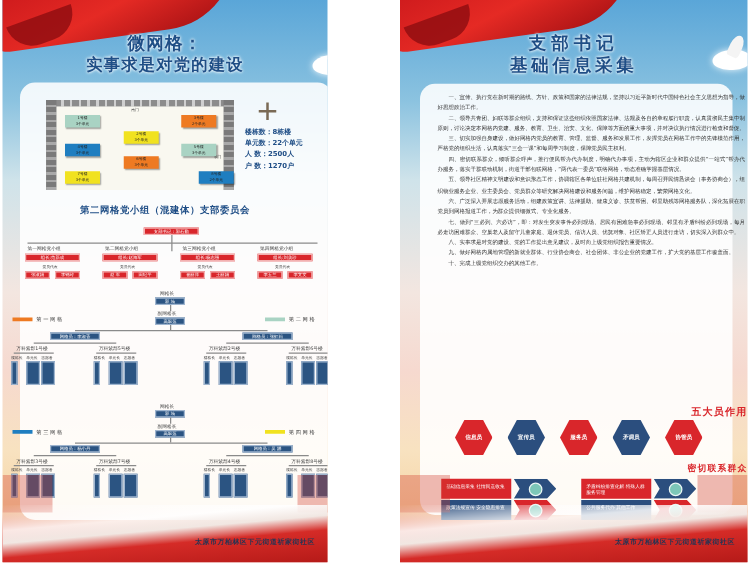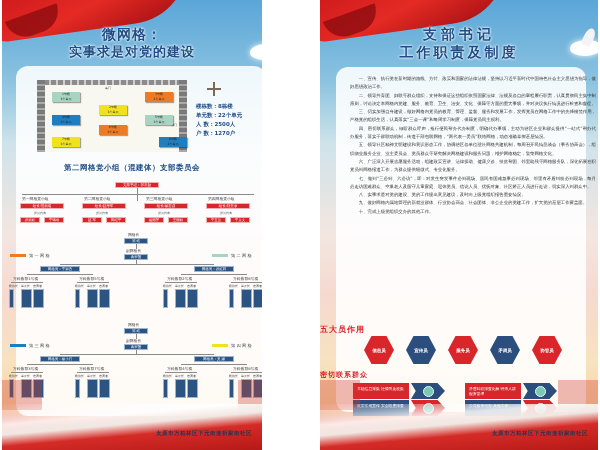--- a/index.html
+++ b/index.html
@@ -53,21 +53,21 @@
 
   .footer-band { position: absolute; left: 0; bottom: 0; width: 100%; height: 46px;
     background: linear-gradient(175deg, rgba(255,255,255,0) 0%, rgba(255,255,255,.85) 30%, #f1e7e2 45%, #d52b27 62%, #b51a18 100%); }
   .skyline { position: absolute; bottom: 40px; height: 30px; background: rgba(210,60,45,.35); }
   .footer-text { position: absolute; right: 10px; bottom: 13px; font-size: 5.5px; font-weight: bold; color: #1f3556; letter-spacing: .5px; white-space: nowrap; }
 
   
   .duties { position: absolute; left: 14px; top: 8px; width: 246px; font-size: 4.4px; line-height: 8.3px; color: #333; text-align: justify; }
   .duties p { text-indent: 2em; }
 
-  .hex-title { position: absolute; left: 0; right: 0; text-align: left; font-weight: bold; color: #d9262b; letter-spacing: 1px; }
+  .hex-title { position: absolute; left: 0; right: 0; text-align: right; font-weight: bold; color: #d9262b; letter-spacing: 1px; }
   .hex { position: absolute; width: 30px; height: 28px; clip-path: polygon(25% 0, 75% 0, 100% 50%, 75% 100%, 25% 100%, 0 50%);
     color: #fff; font-size: 4.5px; font-weight: bold; display: flex; align-items: center; justify-content: center; }
   .hex.red { background: #d9262b; }
   .hex.blue { background: #2b4e7e; }
 
   .duty-card { position: absolute; width: 56px; height: 16px; color: #fff; font-size: 3.8px; line-height: 5px; padding: 3px 4px; }
   .duty-card.red { background: #d9262b; }
   .duty-card.blue { background: #2b4e7e; }
   .duty-arrow { position: absolute; width: 34px; height: 16px; clip-path: polygon(0 0, 78% 0, 100% 50%, 78% 100%, 0 100%, 14% 50%); display: flex; align-items: center; justify-content: center; }
   .duty-arrow.blue { background: #2b4e7e; }
@@ -279,21 +279,21 @@
   <div class="footer-band"></div>
   <div class="footer-text">太原市万柏林区下元街道祈家街社区</div>
 </div>
 
 <div class="poster right">
   <div class="ribbon"></div>
   <div class="ribbon2"></div>
   <div class="dove" style="left:250px; top:40px;"></div>
 
   <div class="title" style="top:26px; font-size:14px; letter-spacing:4px;">支部书记</div>
-  <div class="title" style="top:44px; font-size:14px; letter-spacing:3px;">工作职责及制度</div>
+  <div class="title" style="top:44px; font-size:14px; letter-spacing:3px;">基础信息采集</div>
 
   <div class="panel" style="left:16px; top:67px; width:250px; height:345px;">
     <div class="duties" id="duties">
         <p>一、宣传、执行党在新时期的路线、方针、政策和国家的法律法规，坚持以习近平新时代中国特色社会主义思想为指导，做好思想政治工作。</p>
         <p>二、领导共青团、妇联等群众组织，支持和保证这些组织依照国家法律、法规及各自的章程履行职责，认真贯彻民主集中制原则，讨论决定本网格内党建、服务、教育、卫生、治安、文化、保障等方面的重大事项，并对决议执行情况进行检查和督促。</p>
         <p>三、切实加强自身建设，做好网格内党员的教育、管理、监督、服务和发展工作，发挥党员在网格工作中的先锋模范作用，严格党的组织生活，认真落实“三会一课”和每周学习制度，保障党员民主权利。</p>
         <p>四、密切联系群众，倾听群众呼声，推行便民帮办代办制度，明确代办事项，主动为辖区企业和群众提供“一站式”帮办代办服务，落实干群联动机制，街道干部包联网格，“两代表一委员”联络网格，动态准确掌握基层情况。</p>
         <p>五、领导社区精神文明建设和意识形态工作，协调辖区各单位驻社网格共建机制，每周召开民情恳谈会（事务协商会），组织物业服务企业、业主委员会、党员群众等研究解决网格建设和服务问题，维护网格稳定，繁荣网格文化。</p>
         <p>六、广泛深入开展志愿服务活动，组建政策宣讲、法律援助、健康义诊、扶贫帮困、邻里助残等网格服务队，深化拓展在职党员到网格报道工作，为群众提供细微式、专业化服务。</p>
         <p>七、做到“三必到、六必访”，即：对发生突发事件必到现场、居民有困难急事必到现场、邻里有矛盾纠纷必到现场，每月必走访困难群众、空巢老人及留守儿童家庭、退休党员、信访人员、优抚对象、社区矫正人员进行走访，切实深入到群众中。</p>

